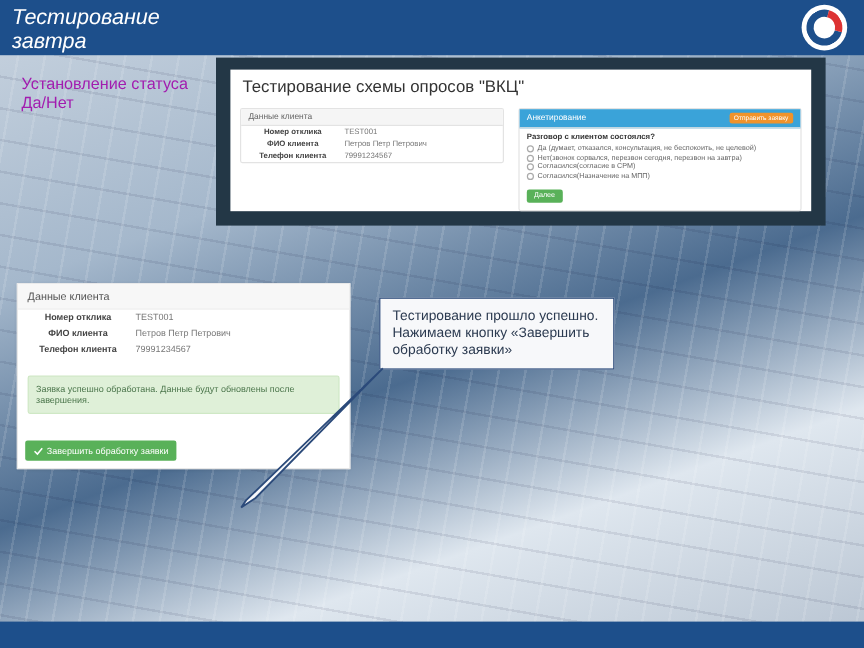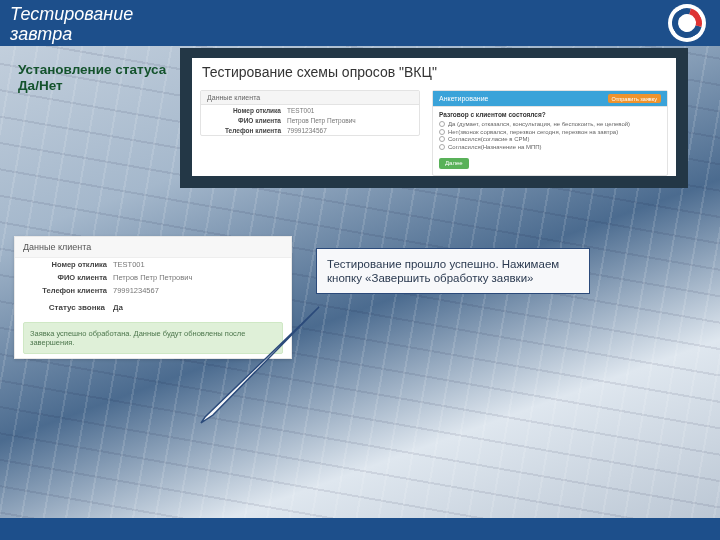--- a/index.html
+++ b/index.html
@@ -38,21 +38,21 @@
     border:6px solid #1d4f8b; border-right-color:#d33; border-radius:50%;
     transform:rotate(-30deg);
   }
   .bottom-band {
     position:absolute; left:0; right:0; bottom:0; height:22px;
     background:#1d4f8b;
   }
 
   .subtitle {
     position:absolute; top:62px; left:18px; width:150px;
-    color:#14532d; font-weight:bold; font-size:13.5px; line-height:16px;
+    color:#a21caf; font-weight:normal; font-size:13.5px; line-height:16px;
   }
 
   
   .frame-top {
     position:absolute; top:48px; left:180px; width:508px; height:140px;
     background:#233746; padding:10px 12px 12px;
   }
   .frame-top .inner {
     background:#fff; width:100%; height:100%; position:relative;
     padding:6px 10px;
@@ -61,21 +61,21 @@
 
   .leftcard {
     position:absolute; top:32px; left:8px; width:220px;
     border:1px solid #e3e3e3; border-radius:2px;
   }
   .leftcard .head, .rightcard .head {
     background:#f5f5f5; font-size:7px; color:#666;
     padding:3px 6px; border-bottom:1px solid #e3e3e3;
   }
   .kv { display:flex; font-size:6.5px; color:#555; padding:1.5px 6px; }
-  .kv .k { width:80px; text-align:right; padding-right:6px; font-weight:bold; color:#444;}
+  .kv .k { width:80px; text-align:center; padding-right:6px; font-weight:bold; color:#444;}
   .kv .v { color:#777; }
 
   .rightcard {
     position:absolute; top:32px; right:8px; width:236px;
     border:1px solid #e3e3e3; border-radius:2px;
   }
   .rightcard .head {
     background:#3aa3d9; color:#fff; display:flex; justify-content:space-between; align-items:center;
   }
   .rightcard .head .btn-orange {
@@ -98,27 +98,27 @@
   .panel-low .sec-head {
     background:#f7f7f7; font-size:9px; color:#555;
     padding:5px 8px; border-bottom:1px solid #eee;
   }
   .panel-low .kv { font-size:7.5px; padding:2px 8px; }
   .panel-low .kv .k { width:90px; }
   .panel-low .divider { border-top:1px solid #eee; padding:5px 8px; font-size:9px; color:#555; background:#f7f7f7;}
   .status-row { display:flex; padding:6px 8px; font-size:8px; }
   .status-row .k { width:90px; text-align:right; padding-right:8px; font-weight:bold; color:#444;}
   .alert-ok {
-    margin:4px 8px; background:#dff0d8; border:1px solid #cfe8c5;
+    margin:16px 8px; background:#dff0d8; border:1px solid #cfe8c5;
     color:#4d774d; font-size:7.5px; padding:6px; border-radius:2px;
   }
 
   
   .callout {
-    position:absolute; top:248px; left:316px; width:274px;
+    position:absolute; top:248px; left:316px; width:196px;
     background:#f7f8fa; border:1.5px solid #2b4a7a;
     padding:8px 10px; font-size:11.5px; color:#2b3a50; line-height:14px;
   }
   .callout svg.tail {
     position:absolute; top:56px; left:-118px; width:124px; height:120px; overflow:visible;
   }
   .check { width:8px; height:8px; }
 </style>
 </head>
 <body>
@@ -186,25 +186,27 @@
       <div class="v">TEST001</div>
     </div>
   <div class="kv">
       <div class="k">ФИО клиента</div>
       <div class="v">Петров Петр Петрович</div>
     </div>
   <div class="kv">
       <div class="k">Телефон клиента</div>
       <div class="v">79991234567</div>
     </div>
-  <div class="status-row">
-    <div class="k">Статус звонка</div>
-    <div>Да</div>
-  </div>
   <div class="alert-ok">Заявка успешно обработана. Данные будут обновлены после завершения.</div>
+  <span class="btn-green2">
+    <svg class="check" viewBox="0 0 10 10">
+        <path d="M1 5 L4 8 L9 2" stroke="#fff" stroke-width="1.6" fill="none"></path>
+      </svg>
+    <span>Завершить обработку заявки</span>
+  </span>
 </div>
 
 <div class="callout">
   <span>Тестирование прошло успешно. Нажимаем кнопку «Завершить обработку заявки»</span>
   <svg class="tail" viewBox="0 0 124 120">
     <path d="M120 2 L6 112 L2 118 L14 110 Z" fill="#f7f8fa" stroke="#2b4a7a" stroke-width="1.5"></path>
   </svg>
 </div>
 
 </body></html>

